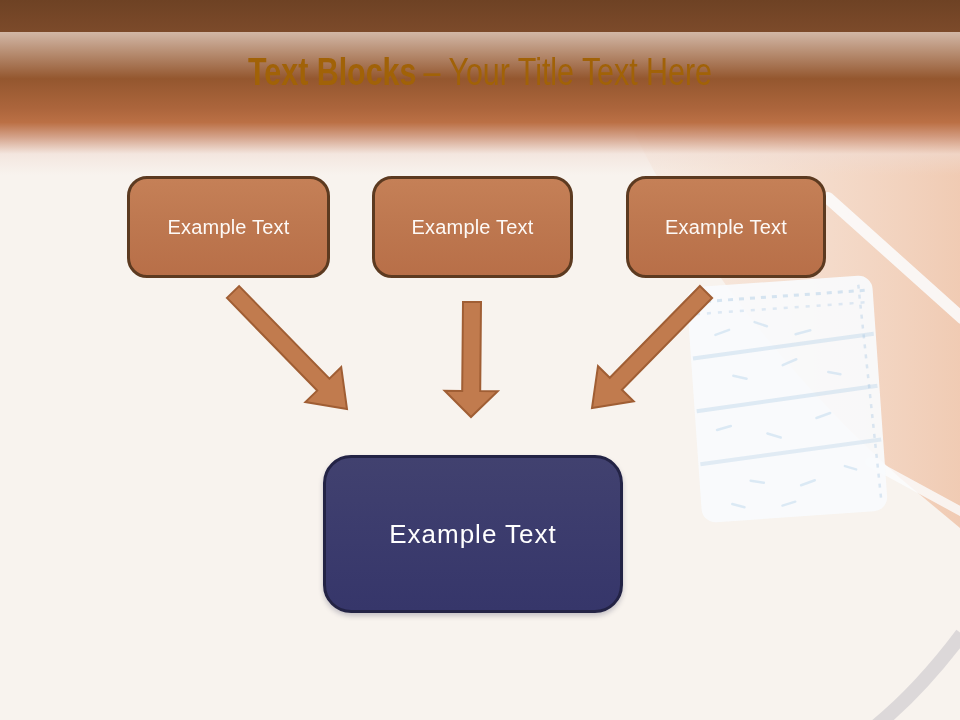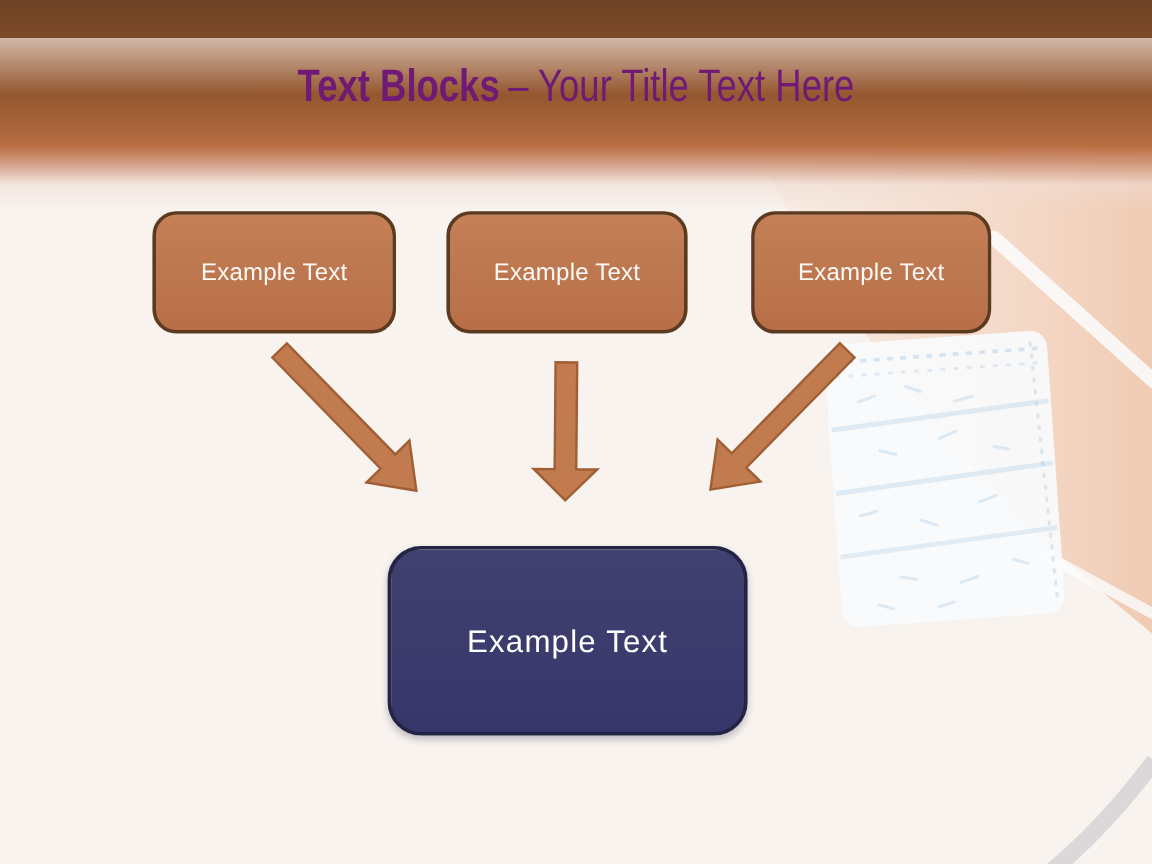--- a/index.html
+++ b/index.html
@@ -20,21 +20,21 @@
       #94572F 45%,
       #AC653C 62%,
       #BB7045 70%,
       rgba(203,142,113,0.82) 78%,
       rgba(240,220,211,0.55) 88%,
       rgba(248,243,238,0.0) 100%);
     pointer-events:none;
   }
   .slide-title{
     position:absolute;left:0;top:50px;width:960px;height:44px;z-index:3;
-    text-align:center;line-height:44px;color:#701a75;
+    text-align:center;line-height:44px;color:#a16207;
     font-size:38px;white-space:nowrap;
   }
   .slide-title .squeeze{
     display:inline-block;transform:scaleX(0.80);transform-origin:50% 50%;
   }
   .slide-title .t-bold{font-weight:700;}
   .slide-title .t-rest{font-weight:400;margin-left:9px;}
   
   .tblock{
     position:absolute;z-index:3;box-sizing:border-box;

